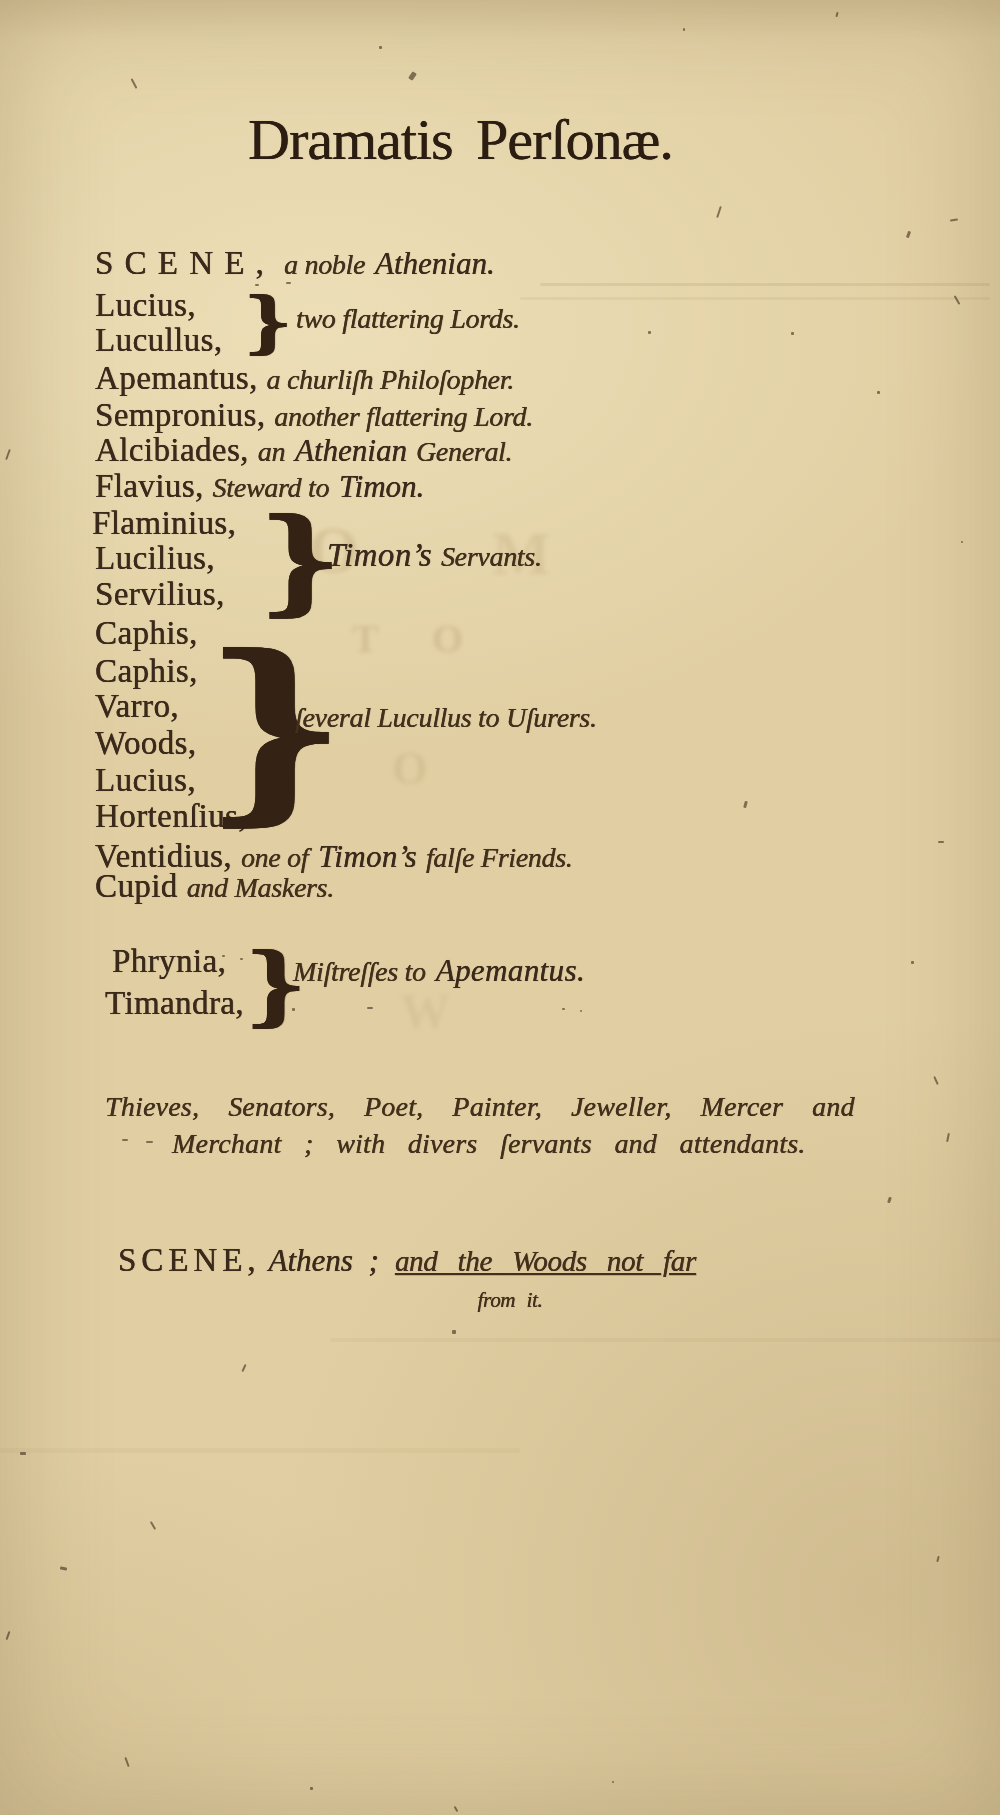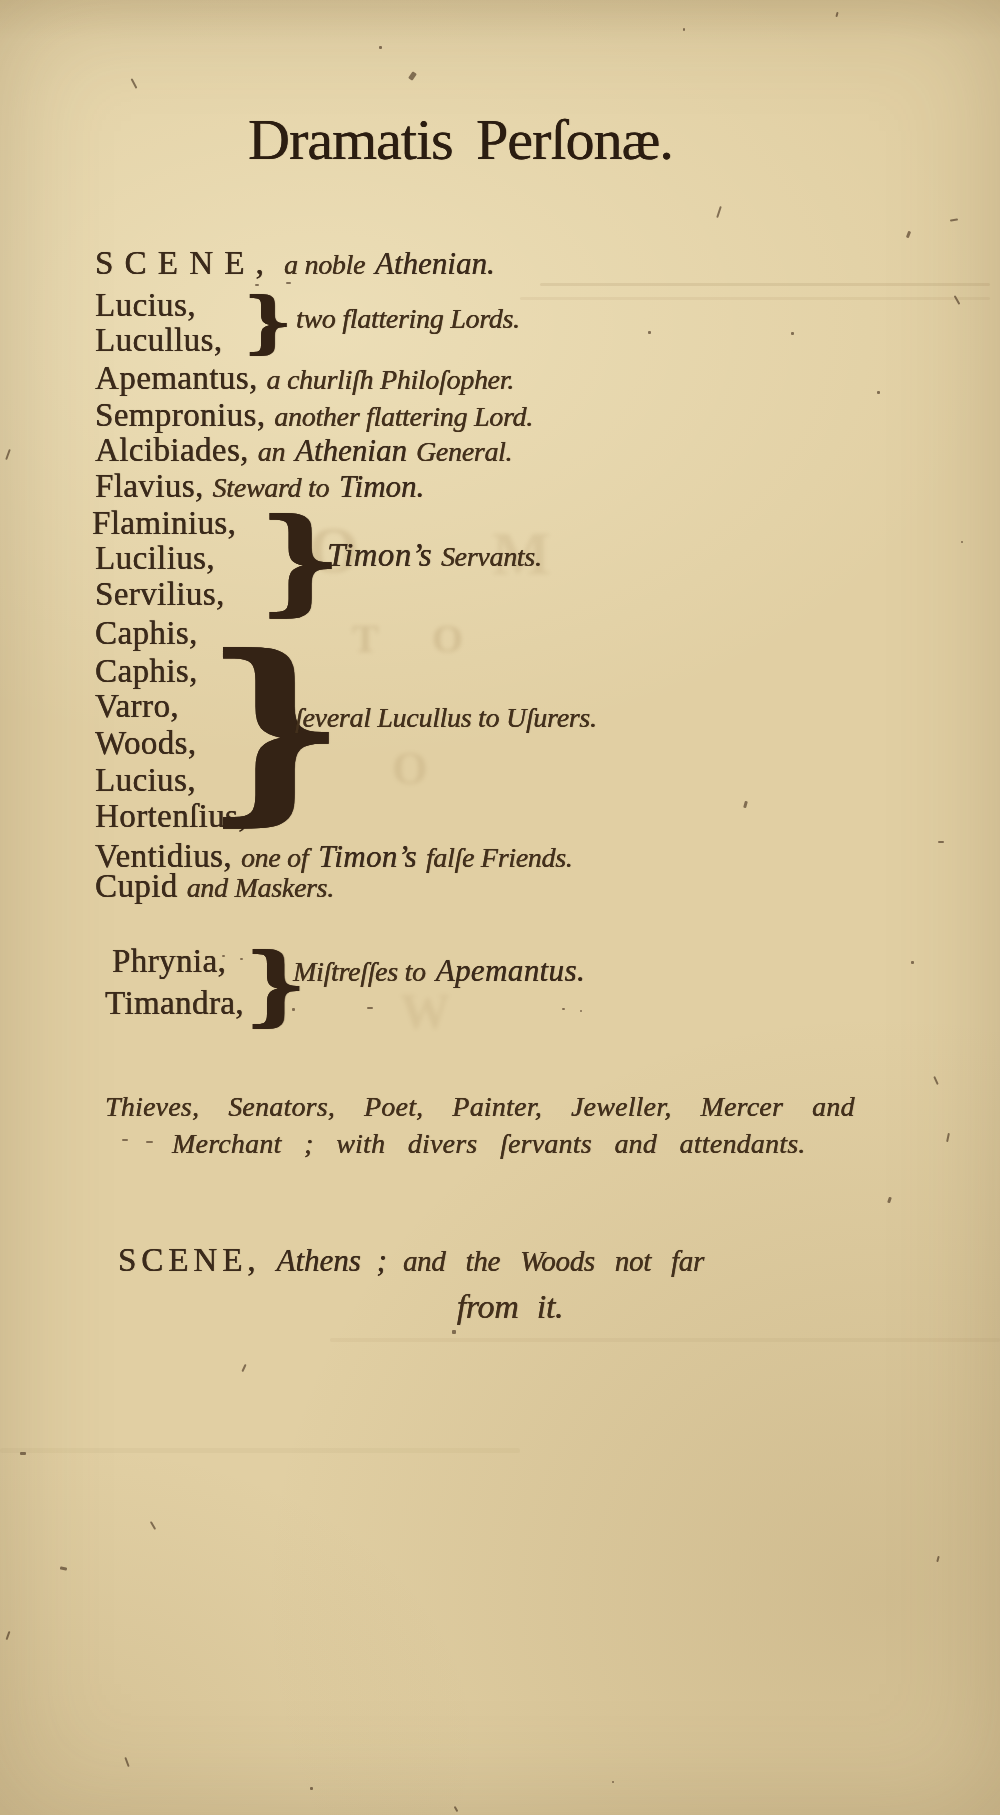--- a/index.html
+++ b/index.html
@@ -29,21 +29,21 @@
   .desc{position:absolute;white-space:nowrap;line-height:34px;}
   .brace{
     position:absolute;font-family:"DejaVu Serif",serif;font-weight:bold;color:#33231422;
     color:#342315;display:flex;align-items:center;justify-content:center;line-height:1;
   }
   .brace > span{display:block;transform:scaleX(1.15);}
   .ghost{position:absolute;color:#8a6a3a;filter:blur(2px);font-weight:bold;white-space:nowrap;}
   .sp{position:absolute;background:#45311e;opacity:.62;border-radius:1px;}
   .crease{position:absolute;background:#907048;border-radius:3px;}
   .scene-label{letter-spacing:0.15em;font-size:33px;}
-  .scene-line{word-spacing:0.45em;}
+  .scene-line{word-spacing:0.45em;text-decoration:underline;}
   .wide1{word-spacing:0.78em;letter-spacing:0.2px;}
   .wide2{word-spacing:0.55em;letter-spacing:0.2px;}
   .center2{position:absolute;left:118px;width:784px;text-align:center;}
 </style>
 </head>
 <body>
 
 <div id="page">
 
   <div class="crease" style="left:540px;top:283px;width:450px;height:3px;opacity:.14"></div>
@@ -117,24 +117,24 @@
       <span>}</span>
     </div>
   <div class="desc ink" style="left:293px;top:954px">
     <span class="it">Miſtreſſes to</span><span class="rm g nm">Apemantus.</span>
   </div>
 
   <div class="desc it ink wide1" style="left:105px;top:1090px">Thieves, Senators, Poet, Painter, Jeweller, Mercer and</div>
   <div class="desc it ink wide2" style="left:172px;top:1127px">Merchant ; with divers ſervants and attendants.</div>
 
   <div class="desc ink" style="left:118px;top:1243px">
-    <span class="scene-label nm">SCENE,</span><span class="rm" style="margin-left:16px;word-spacing:8px">Athens ;</span><span class="it scene-line" style="margin-left:16px;font-size:29px">and the Woods not far</span>
+    <span class="scene-label nm">SCENE,</span><span class="rm" style="margin-left:8px;word-spacing:8px">Athens ;</span><span class="it scene-line" style="margin-left:16px;font-size:29px">and the Woods not far</span>
   </div>
   <div class="center2 ink" style="top:1288px">
-    <span class="it" style="font-size:34px;word-spacing:0.3em">from it.</span>
+    <span class="it" style="font-size:21px;word-spacing:0.3em">from it.</span>
   </div>
 
   <i class="sp" style="left:133px;top:78px;width:2px;height:11px;transform:rotate(-28deg)"></i>
   <i class="sp" style="left:410px;top:72px;width:5px;height:8px;transform:rotate(35deg)"></i>
   <i class="sp" style="left:379px;top:46px;width:3px;height:3px"></i>
   <i class="sp" style="left:683px;top:28px;width:2px;height:3px"></i>
   <i class="sp" style="left:836px;top:12px;width:2px;height:5px;transform:rotate(15deg)"></i>
   <i class="sp" style="left:718px;top:206px;width:2px;height:12px;transform:rotate(18deg)"></i>
   <i class="sp" style="left:950px;top:219px;width:8px;height:2px;transform:rotate(-8deg)"></i>
   <i class="sp" style="left:907px;top:231px;width:3px;height:7px;transform:rotate(20deg)"></i>

